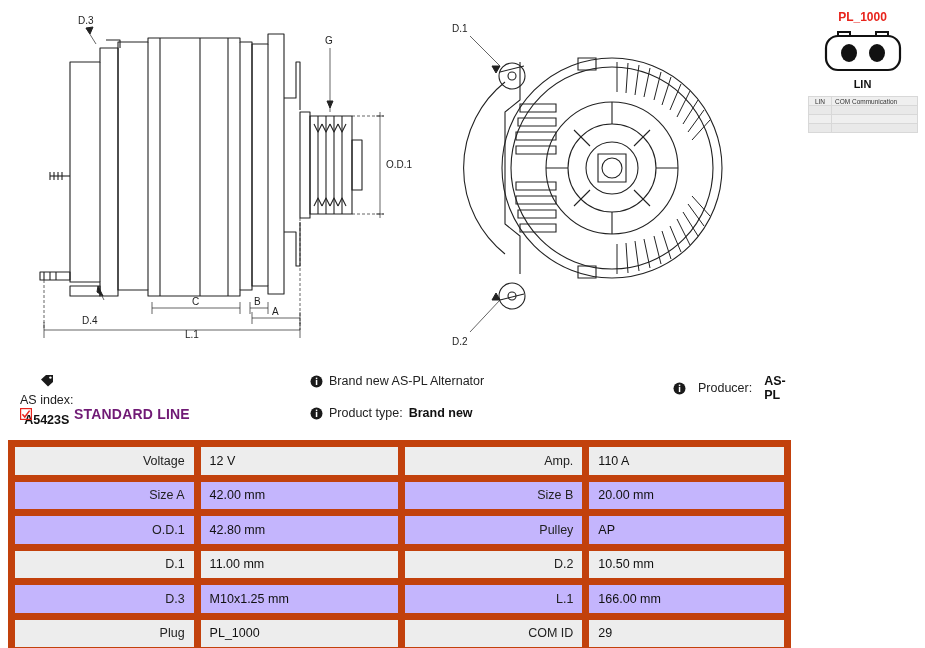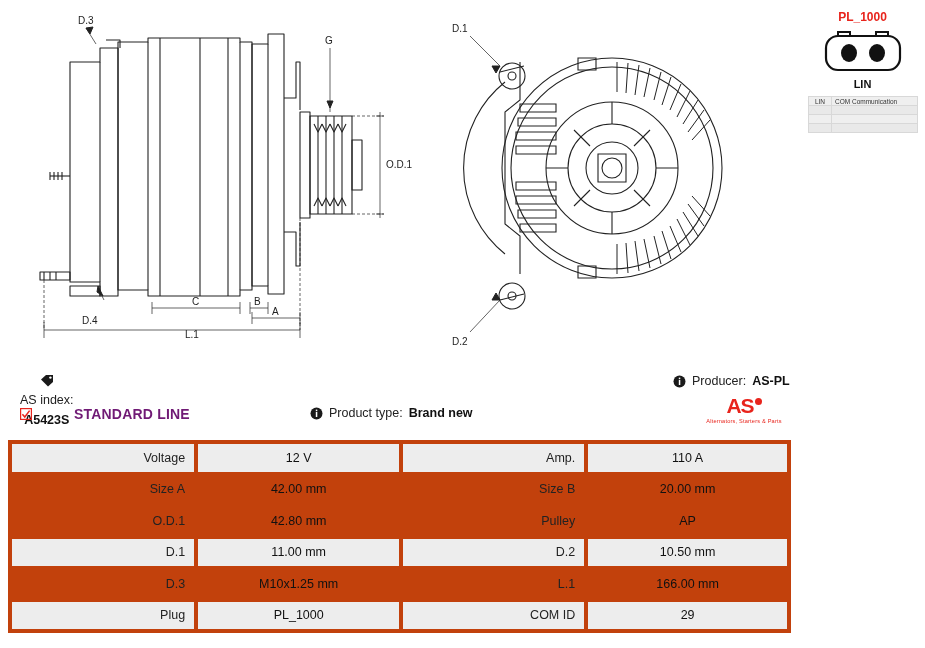--- a/index.html
+++ b/index.html
@@ -110,34 +110,34 @@
     position: absolute;
     left: 8px;
     top: 440px;
     width: 783px;
     border-collapse: collapse;
     font-size: 12.5px;
   }
   .specs td {
     height: 27.5px;
     padding: 0 9px;
-    border: 4px solid #c2410c;
+    border: 7px solid #c2410c;
   }
   .specs td.k {
     text-align: right;
     width: 185px;
     color: #222;
   }
   .specs td.v {
-    text-align: center;
+    text-align: left;
     width: 205px;
     color: #111;
   }
   .specs tr.odd td { background: #ededed; }
-  .specs tr.even td { background: #c2410c; }
+  .specs tr.even td { background: #c4b5fd; }
 
   
   .rail {
     position: absolute;
     left: 800px;
     top: 0;
     width: 125px;
     height: 648px;
   }
   .plug-title {
@@ -360,50 +360,56 @@
     <div class="info-line" style="left:10px; top:38px;">
       <span class="icon-check">
         <svg width="12" height="12" viewBox="0 0 12 12">
           <rect x="0.6" y="0.6" width="10.8" height="10.8" fill="none" stroke="#e8241c" stroke-width="1.2"></rect>
           <path d="M2.4 6.2 L4.8 9 L9.6 2.6" fill="none" stroke="#e8241c" stroke-width="1.5"></path>
         </svg>
       </span>
       <span class="std-line">STANDARD LINE</span>
     </div>
 
+    <div class="info-line" style="left:300px; top:6px;">
+      <span class="icon-info">
+        <svg width="13" height="13" viewBox="0 0 13 13">
+          <circle cx="6.5" cy="6.5" r="6" fill="#1a1a1a"></circle>
+          <rect x="5.8" y="5" width="1.5" height="5" fill="#ffffff"></rect>
+          <rect x="5.8" y="2.6" width="1.5" height="1.6" fill="#ffffff"></rect>
+        </svg>
+      </span>
+      <span class="lbl">Brand new AS-PL Alternator</span>
+    </div>
 
     <div class="info-line" style="left:300px; top:38px;">
       <span class="icon-info">
         <svg width="13" height="13" viewBox="0 0 13 13">
           <circle cx="6.5" cy="6.5" r="6" fill="#1a1a1a"></circle>
           <rect x="5.8" y="5" width="1.5" height="5" fill="#ffffff"></rect>
           <rect x="5.8" y="2.6" width="1.5" height="1.6" fill="#ffffff"></rect>
         </svg>
       </span>
       <span class="lbl">Product type:</span>
       <span class="val">Brand new</span>
     </div>
 
-    <div class="info-line" style="left:663px; top:6px;">
+    <div class="info-line" style="left:663px; top:6px;gap:12px;">
       <span class="icon-info">
         <svg width="13" height="13" viewBox="0 0 13 13">
           <circle cx="6.5" cy="6.5" r="6" fill="#1a1a1a"></circle>
           <rect x="5.8" y="5" width="1.5" height="5" fill="#ffffff"></rect>
           <rect x="5.8" y="2.6" width="1.5" height="1.6" fill="#ffffff"></rect>
         </svg>
       </span>
       <span class="lbl">Producer:</span>
       <span class="val">AS-PL</span>
     </div>
   </div>
 
-  <div class="aspl-logo">
-    <div class="mark"><span>AS</span><span class="dot"></span></div>
-    <div class="sub">Alternators, Starters &amp; Parts</div>
-  </div>
 
   <table class="specs">
     <tbody>
       <tr class="odd">
         <td class="k">Voltage</td>
         <td class="v">12 V</td>
         <td class="k">Amp.</td>
         <td class="v">110 A</td>
       </tr>
       <tr class="even">

